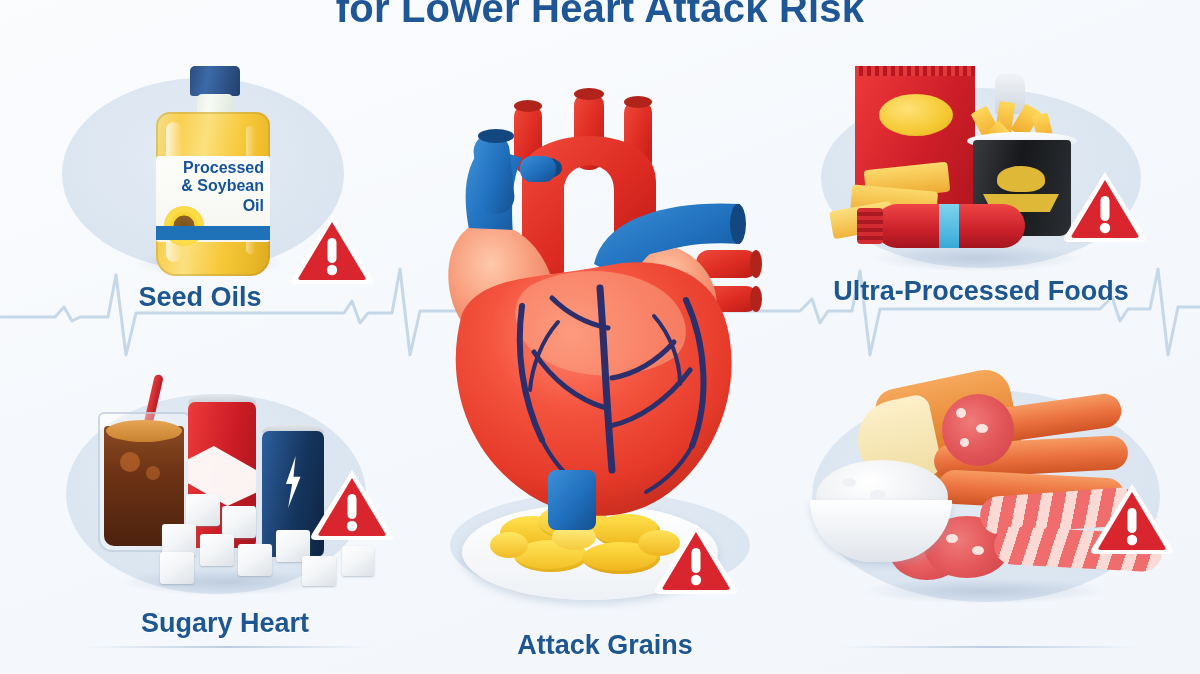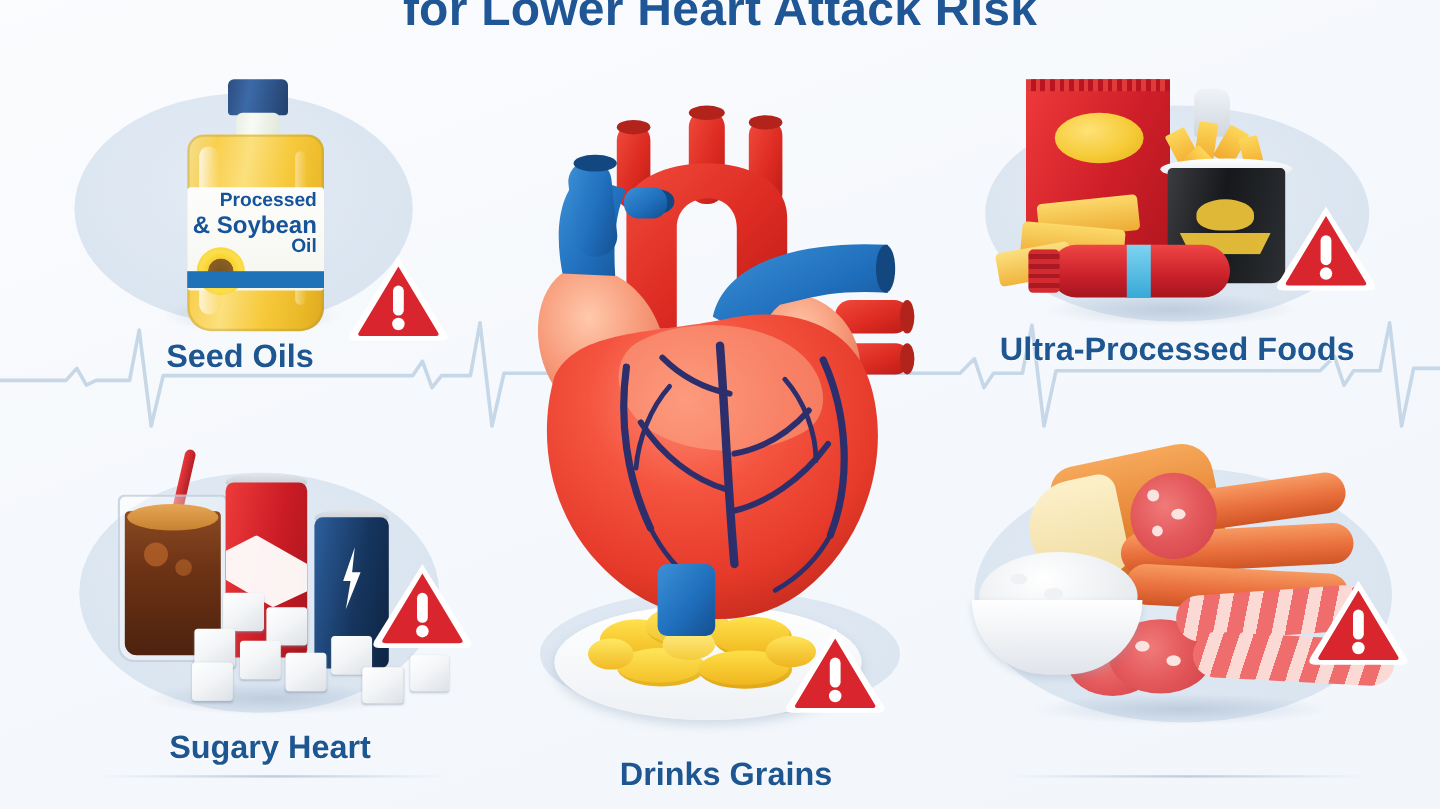--- a/index.html
+++ b/index.html
@@ -109,21 +109,21 @@
 
     <div class="art" style="left:0;top:0;width:320px;height:230px;">
       <div class="bottle-cap" style="left:150px;top:6px;width:50px;height:30px;"></div>
       <div class="bottle-neck" style="left:157px;top:34px;width:36px;height:26px;"></div>
       <div class="bottle-body" style="left:116px;top:52px;width:114px;height:164px;"></div>
       <div class="bottle-gloss" style="left:126px;top:62px;width:16px;height:140px;"></div>
       <div class="bottle-gloss" style="left:206px;top:66px;width:9px;height:128px;opacity:.55;"></div>
 
       <div class="bottle-label" style="left:116px;top:96px;width:114px;height:86px;">
         <div class="label-text" style="left:-6px;top:4px;font-size:16px;">Processed</div>
-        <div class="label-text" style="left:-6px;top:22px;font-size:20px;">&amp; Soybean</div>
+        <div class="label-text" style="left:-6px;top:22px;font-size:16px;">&amp; Soybean</div>
         <div class="label-text" style="left:-6px;top:42px;font-size:16px;">Oil</div>
         <div class="sunflower" style="left:8px;top:50px;width:40px;height:40px;"></div>
         <div class="label-band" style="left:0;top:70px;width:114px;height:14px;"></div>
       </div>
     </div>
 
     <svg class="warn" style="left:248px;top:148px;" width="88" height="80" viewBox="0 0 88 80">
       <path d="M44 6 L84 70 Q87 76 80 76 L8 76 Q1 76 4 70 Z" fill="#ffffff"></path>
       <path d="M44 14 L77 69 Q79 72 74 72 L14 72 Q9 72 11 69 Z" fill="#d9262e"></path>
       <rect x="39.5" y="30" width="9" height="25" rx="4.5" fill="#fff"></rect>
@@ -241,21 +241,21 @@
       <div class="pasta" style="left:148px;top:32px;width:42px;height:26px;background:linear-gradient(180deg,#ffe35a,#efb520);"></div>
     </div>
 
     <svg class="warn" style="left:212px;top:48px;" width="88" height="80" viewBox="0 0 88 80">
       <path d="M44 6 L84 70 Q87 76 80 76 L8 76 Q1 76 4 70 Z" fill="#ffffff"></path>
       <path d="M44 14 L77 69 Q79 72 74 72 L14 72 Q9 72 11 69 Z" fill="#d9262e"></path>
       <rect x="39.5" y="30" width="9" height="25" rx="4.5" fill="#fff"></rect>
       <circle cx="44" cy="62" r="5.2" fill="#fff"></circle>
     </svg>
 
-    <div class="caption" style="top:160px;">Drinks Grains</div>
+    <div class="caption" style="top:160px;">Attack Grains</div>
   </div>
 
   <div class="panel" style="left:800px;top:372px;width:380px;height:286px;">
     <div class="blob" style="left:12px;top:18px;width:348px;height:212px;"></div>
     <div class="shadow-ell" style="left:60px;top:206px;width:250px;height:26px;"></div>
 
     <div class="art" style="left:58px;top:6px;width:170px;height:140px;">
       <div style="position:absolute;left:24px;top:0;width:136px;height:112px;border-radius:20px 26px 20px 20px;transform:rotate(-12deg);background:linear-gradient(180deg,#f6a85a,#e27f2d 60%,#c9651c);"></div>
       <div style="position:absolute;left:0px;top:22px;width:78px;height:82px;border-radius:40px 14px 14px 40px;transform:rotate(-12deg);background:linear-gradient(180deg,#fdf0c9,#f0dda3);"></div>
     </div>

